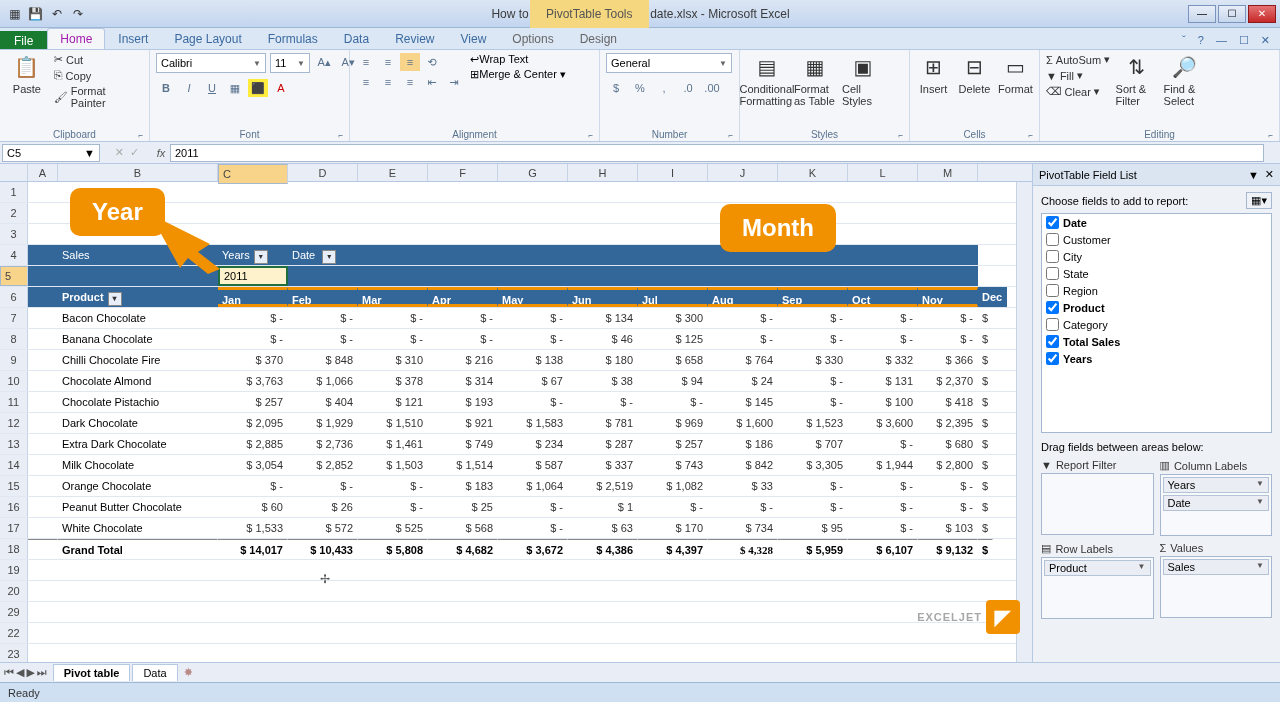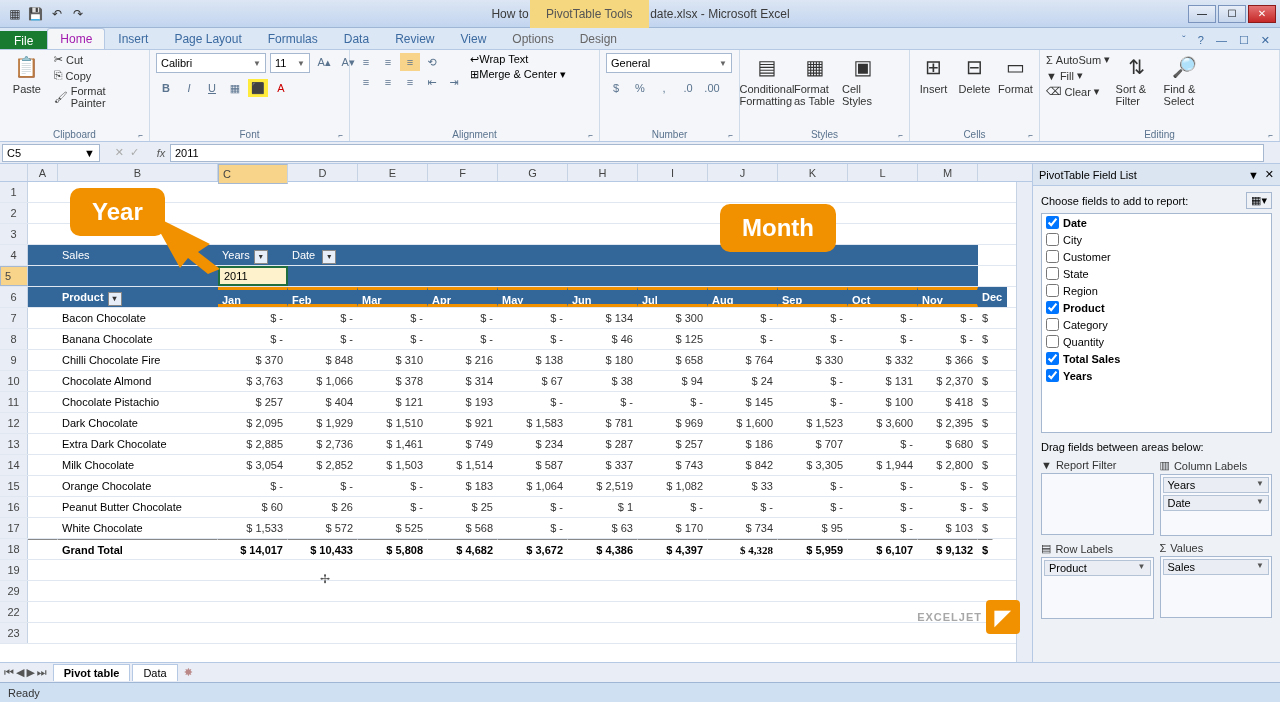--- a/index.html
+++ b/index.html
@@ -628,20 +628,36 @@
           <div class="cell " style="width: 70px;"></div>
           <div class="cell " style="width: 70px;"></div>
           <div class="cell " style="width: 70px;"></div>
           <div class="cell " style="width: 70px;"></div>
           <div class="cell " style="width: 70px;"></div>
           <div class="cell " style="width: 70px;"></div>
           <div class="cell " style="width: 70px;"></div>
           <div class="cell " style="width: 60px;"></div>
         </div>
         <div class="row ">
+          <div class="rh">20</div>
+          <div class="cell " style="width: 30px;"></div>
+          <div class="cell " style="width: 160px;"></div>
+          <div class="cell " style="width: 70px;"></div>
+          <div class="cell " style="width: 70px;"></div>
+          <div class="cell " style="width: 70px;"></div>
+          <div class="cell " style="width: 70px;"></div>
+          <div class="cell " style="width: 70px;"></div>
+          <div class="cell " style="width: 70px;"></div>
+          <div class="cell " style="width: 70px;"></div>
+          <div class="cell " style="width: 70px;"></div>
+          <div class="cell " style="width: 70px;"></div>
+          <div class="cell " style="width: 70px;"></div>
+          <div class="cell " style="width: 60px;"></div>
+        </div>
+        <div class="row ">
           <div class="rh">29</div>
           <div class="cell " style="width: 30px;"></div>
           <div class="cell " style="width: 160px;"></div>
           <div class="cell " style="width: 70px;"></div>
           <div class="cell " style="width: 70px;"></div>
           <div class="cell " style="width: 70px;"></div>
           <div class="cell " style="width: 70px;"></div>
           <div class="cell " style="width: 70px;"></div>
           <div class="cell " style="width: 70px;"></div>
           <div class="cell " style="width: 70px;"></div>
@@ -709,45 +725,41 @@
           <span>Choose fields to add to report:</span>
           <span style="margin-left:auto;border:1px solid #a6b8d0;padding:1px 4px">▦▾</span>
         </div>
       <div class="fieldlist" id="fieldlist">
           <label class="b">
             <input type="checkbox" checked="" style="">
             <span>Date</span>
           </label>
           <label>
             <input type="checkbox" style="">
-            <span>City</span>
+            <span>Customer</span>
           </label>
           <label>
             <input type="checkbox" style="">
-            <span>Customer</span>
+            <span>City</span>
           </label>
           <label>
             <input type="checkbox" style="">
             <span>State</span>
           </label>
           <label>
             <input type="checkbox" style="">
             <span>Region</span>
           </label>
           <label class="b">
             <input type="checkbox" checked="" style="">
             <span>Product</span>
           </label>
           <label>
             <input type="checkbox" style="">
             <span>Category</span>
-          </label>
-          <label>
-            <input type="checkbox" style="">
-            <span>Quantity</span>
           </label>
           <label class="b">
             <input type="checkbox" checked="" style="">
             <span>Total Sales</span>
           </label>
           <label class="b">
             <input type="checkbox" checked="" style="">
             <span>Years</span>
           </label>
         </div>

